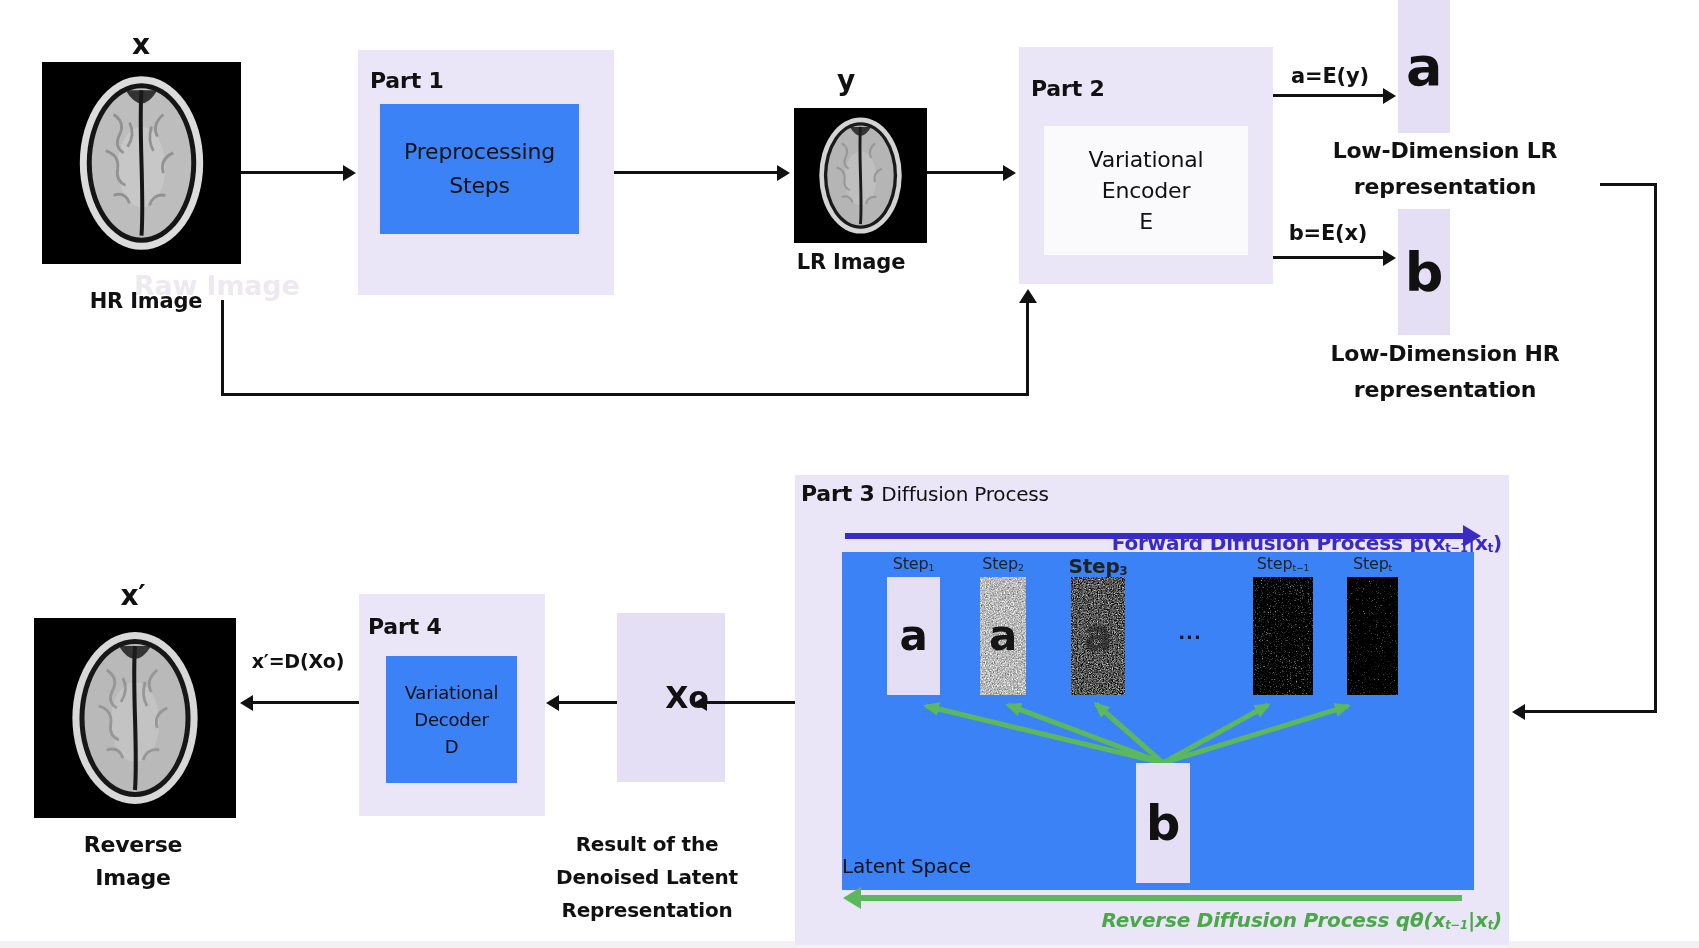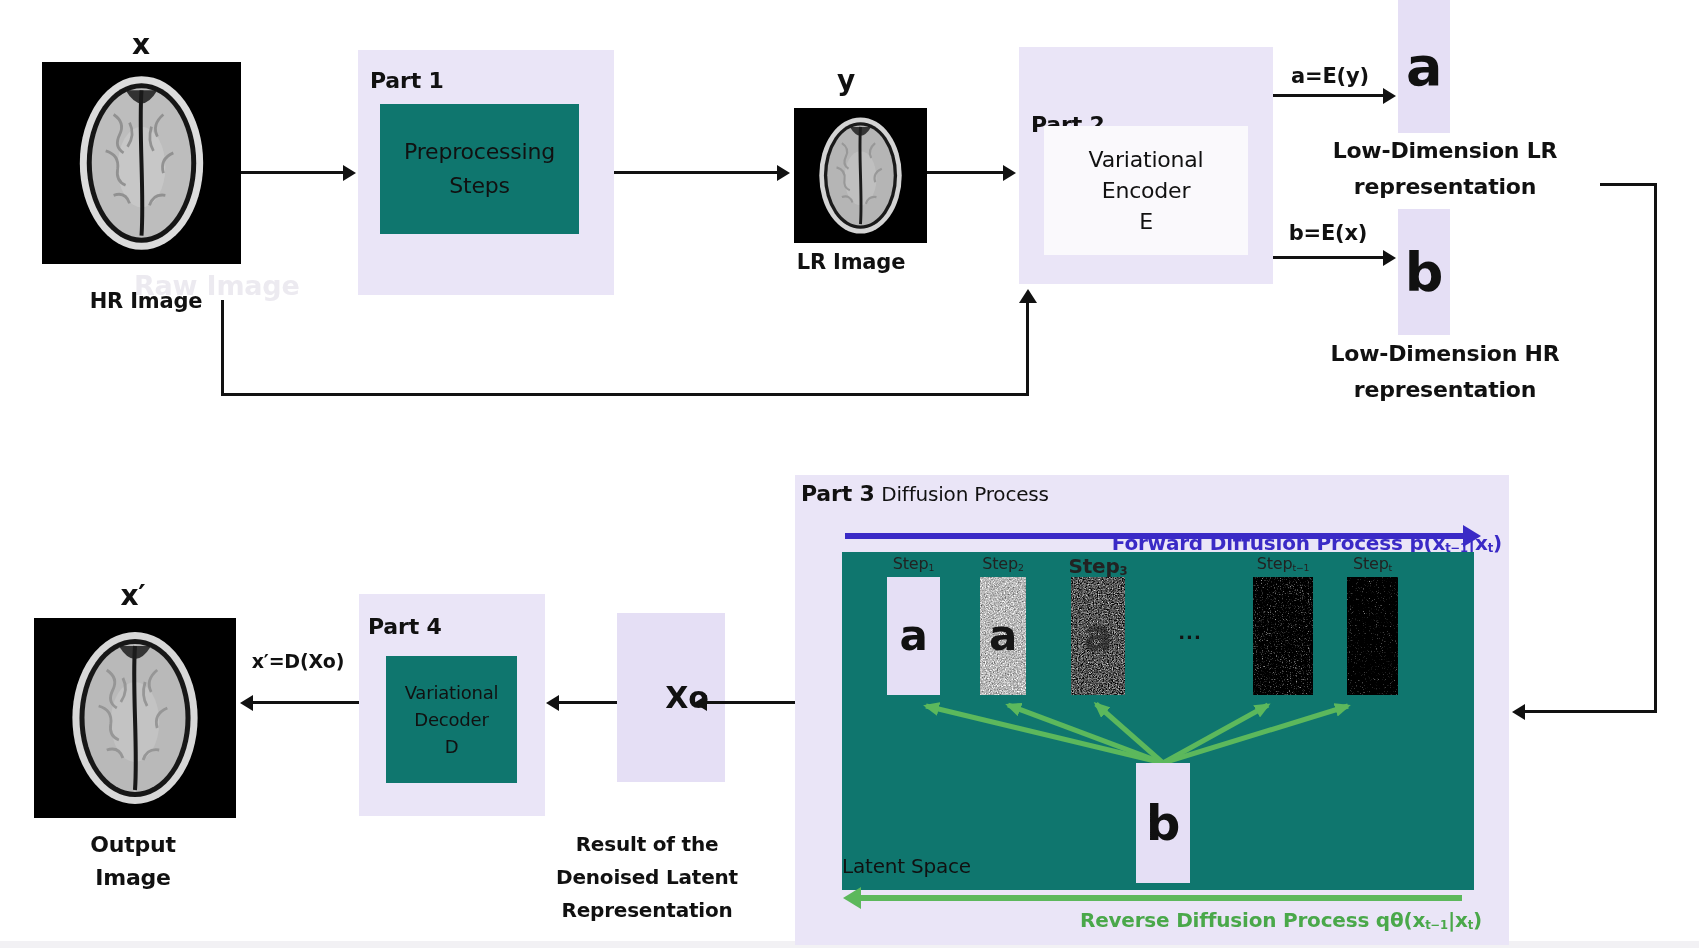--- a/index.html
+++ b/index.html
@@ -3,21 +3,21 @@
 <meta charset="utf-8">
 <style>
   html,body{margin:0;padding:0;background:#fff;}
   .canvas{
     position:relative;width:1699px;height:948px;background:#ffffff;overflow:hidden;
     font-family:"DejaVu Sans",sans-serif;color:#111;letter-spacing:-0.2px;
   }
   .abs{position:absolute;}
   .panel{position:absolute;background:#eae5f7;}
   .bar{position:absolute;background:#e5dff5;}
-  .whitebox{position:absolute;background:#0f766e;}
+  .whitebox{position:absolute;background:#3b82f6;}
   .ctr{display:flex;align-items:center;justify-content:center;text-align:center;}
   .bold{font-weight:bold;}
   .sub{font-size:0.58em;vertical-align:-0.18em;}
   
   .hline{position:absolute;background:#111;height:3px;}
   .vline{position:absolute;background:#111;width:3px;}
   .argt{position:absolute;background:#111;height:3px;}
   .argt::after{content:"";position:absolute;right:-12px;top:50%;transform:translateY(-50%);
     border-left:13px solid #111;border-top:8px solid transparent;border-bottom:8px solid transparent;}
   .alft{position:absolute;background:#111;height:3px;}
@@ -128,21 +128,21 @@
         <path d="M36 66 q 6 -2 8 4"></path>
         <path d="M62 66 q -6 -1 -8 5"></path>
       </g>
     </svg>
   </div>
   <div class="cap" style="left:751px;top:250px;width:200px;font-size:21px;">LR Image</div>
 
   <div class="argt" style="left:927px;top:171px;width:77px;"></div>
 
   <div class="panel" style="left:1019px;top:47px;width:254px;height:237px;"></div>
-  <div class="abs bold" style="left:1031px;top:76px;font-size:22px;margin-top:36px;">Part 2</div>
+  <div class="abs bold" style="left:1031px;top:76px;font-size:22px;">Part 2</div>
   <div class="whitebox ctr" style="left:1044px;top:126px;width:204px;height:129px;background:#faf9fc;">
     <div style="font-size:22px;line-height:31px;">
       <div>Variational</div>
       <div>Encoder</div>
       <div>E</div>
     </div>
   </div>
 
   <div class="cap" style="left:1270px;top:64px;width:120px;font-size:21px;">a=E(y)</div>
   <div class="argt" style="left:1273px;top:94px;width:111px;"></div>
@@ -235,21 +235,21 @@
     </g>
   </svg>
 
   <div class="bar ctr bold" style="left:1136px;top:763px;width:54px;height:120px;font-size:48px;">
     <span>b</span>
   </div>
 
   <div class="abs" style="left:842px;top:854px;font-size:20px;">Latent Space</div>
 
   <div class="alft-green" style="left:860px;top:895px;width:602px;"></div>
-  <div class="abs green-t" style="left:880px;top:908px;width:602px;font-size:20px;text-align:right;white-space:nowrap;"><span>Reverse Diffusion Process qθ(x</span><span class="sub">t−1</span><span>|x</span><span class="sub">t</span><span>)</span></div>
+  <div class="abs green-t" style="left:900px;top:908px;width:602px;font-size:20px;text-align:right;white-space:nowrap;font-style:italic;"><span>Reverse Diffusion Process qθ(x</span><span class="sub">t−1</span><span>|x</span><span class="sub">t</span><span>)</span></div>
 
   <div class="cap" style="left:83px;top:579px;width:100px;font-size:28px;">x′</div>
 
   <div class="brainimg" style="left:34px;top:618px;width:202px;height:200px;">
     <svg viewBox="0 0 100 100" preserveAspectRatio="none">
       <rect width="100" height="100" fill="#000"></rect>
       <ellipse cx="50" cy="50" rx="31" ry="43" fill="#d8d8d8"></ellipse>
       <ellipse cx="50" cy="50" rx="27.5" ry="39.5" fill="#171717"></ellipse>
       <ellipse cx="50" cy="50" rx="25" ry="37" fill="#b9b9b9"></ellipse>
       <ellipse cx="50" cy="52" rx="12" ry="20" fill="#c6c6c6" opacity=".8"></ellipse>
@@ -261,21 +261,21 @@
         <path d="M32 44 q 7 2 6 9 q -1 6 4 8"></path>
         <path d="M66 45 q -7 3 -5 10"></path>
         <path d="M36 66 q 6 -2 8 4"></path>
         <path d="M62 66 q -6 -1 -8 5"></path>
         <path d="M44 30 q 3 6 -1 12"></path>
         <path d="M55 32 q -2 7 1 12"></path>
       </g>
     </svg>
   </div>
   <div class="cap" style="left:33px;top:828px;width:200px;font-size:22px;line-height:33px;">
-    <div>Output</div>
+    <div>Reverse</div>
     <div>Image</div>
   </div>
 
   <div class="cap" style="left:238px;top:650px;width:120px;font-size:19px;">x′=D(Xo)</div>
 
   <div class="alft" style="left:252px;top:701px;width:107px;"></div>
 
   <div class="panel" style="left:359px;top:594px;width:186px;height:222px;"></div>
   <div class="abs bold" style="left:368px;top:614px;font-size:22px;">Part 4</div>
   <div class="whitebox ctr" style="left:386px;top:656px;width:131px;height:127px;">

